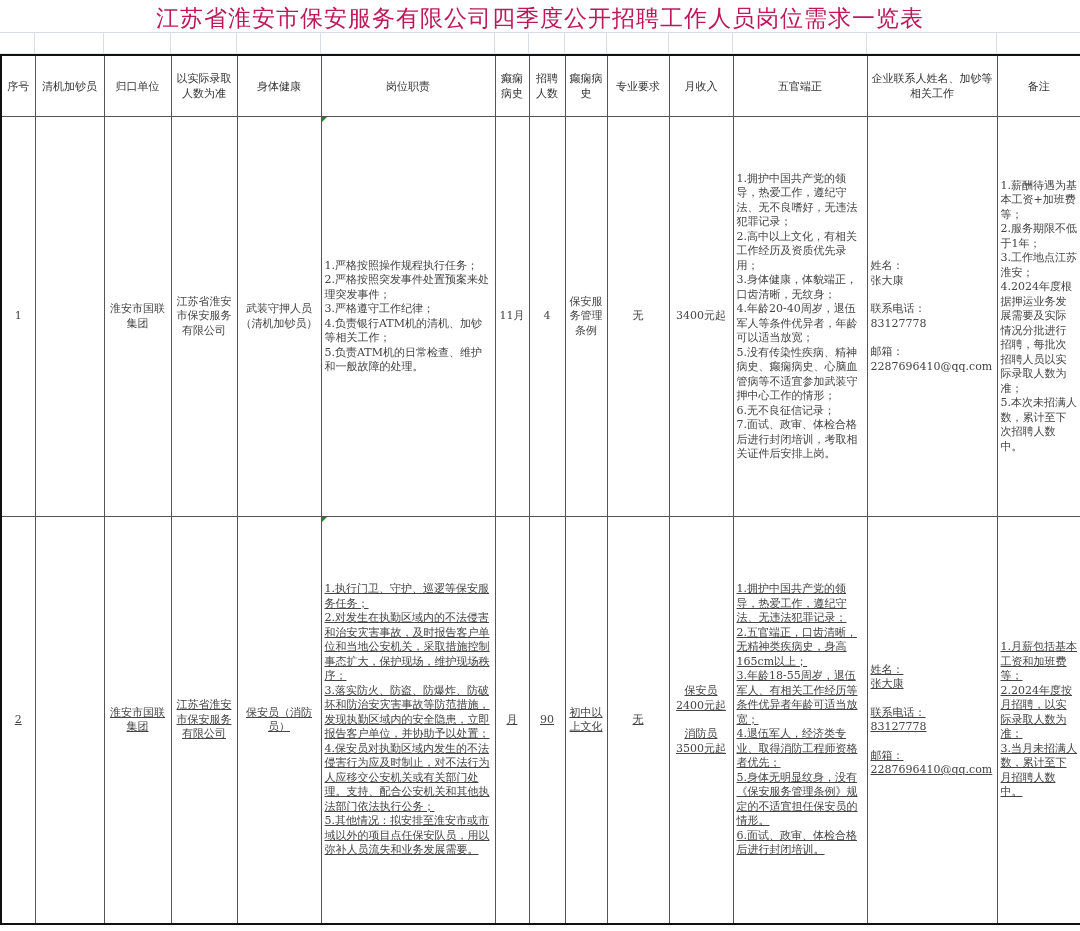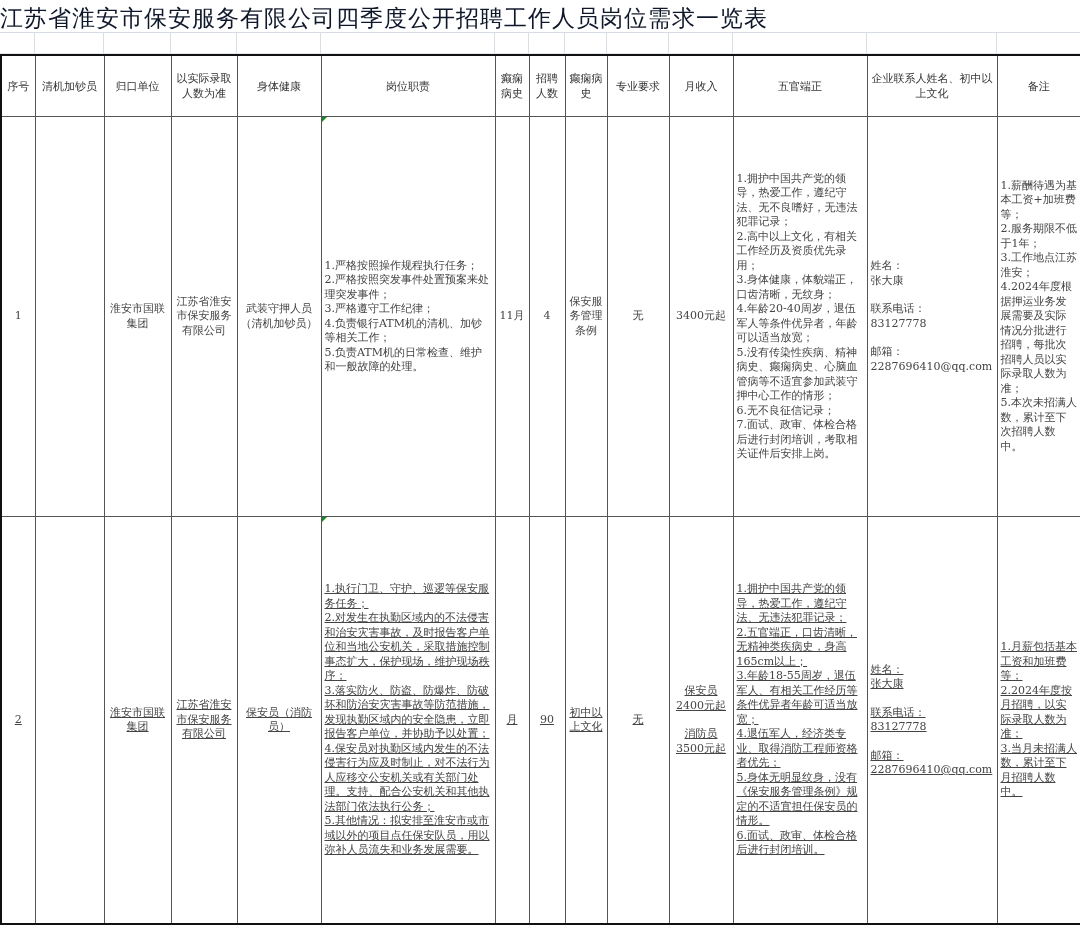--- a/index.html
+++ b/index.html
@@ -1,21 +1,21 @@
 <!DOCTYPE html>
 <html><head>
 <meta charset="utf-8">
 <style>
   html, body { margin:0; padding:0; background:#ffffff; }
   body { width:1080px; height:931px; overflow:hidden; position:relative;
          font-family: "DejaVu Serif", "Liberation Serif", serif; color:#333; }
   .title-row { position:absolute; left:0; top:0; width:1080px; height:32px;
                border-bottom:1px solid #d6dbe6; }
-  .title { position:absolute; left:0; top:0; width:1080px; text-align:left;
-           font-size:23px; line-height:36px; letter-spacing:1px; color:#0f172a;
+  .title { position:absolute; left:0; top:0; width:1080px; text-align:center;
+           font-size:23px; line-height:36px; letter-spacing:1px; color:#be185d;
            font-family: "DejaVu Sans", "Liberation Sans", sans-serif; }
   .blank-row { position:absolute; left:0; top:32px; width:1080px; height:21px;
                border-bottom:2px solid #e3e7ef; }
   .blank-row .gl { position:absolute; top:0; height:21px; border-left:1px solid #d9dde6; }
   table { position:absolute; left:0; top:54px; border-collapse:collapse;
           table-layout:fixed; width:1080px; }
   td, th { border:1.5px solid #555; padding:0 3px; vertical-align:middle;
            font-weight:normal; font-size:11px; line-height:14.5px; color:#444; }
   table { border:2px solid #111; }
   th { text-align:center; height:60px; font-family:"DejaVu Sans","Liberation Sans",sans-serif;
@@ -76,21 +76,21 @@
       <th>归口单位</th>
       <th>以实际录取人数为准</th>
       <th>身体健康</th>
       <th>岗位职责</th>
       <th>癫痫病史</th>
       <th>招聘人数</th>
       <th>癫痫病史</th>
       <th>专业要求</th>
       <th>月收入</th>
       <th>五官端正</th>
-      <th>企业联系人姓名、初中以上文化</th>
+      <th>企业联系人姓名、加钞等相关工作</th>
       <th>备注</th>
     </tr>
   </thead>
   <tbody>
     <tr class="row1">
       <td class="c">1</td>
       <td class="c"></td>
       <td class="c">淮安市国联集团</td>
       <td class="c">江苏省淮安市保安服务有限公司</td>
       <td class="c">武装守押人员（清机加钞员）</td>

